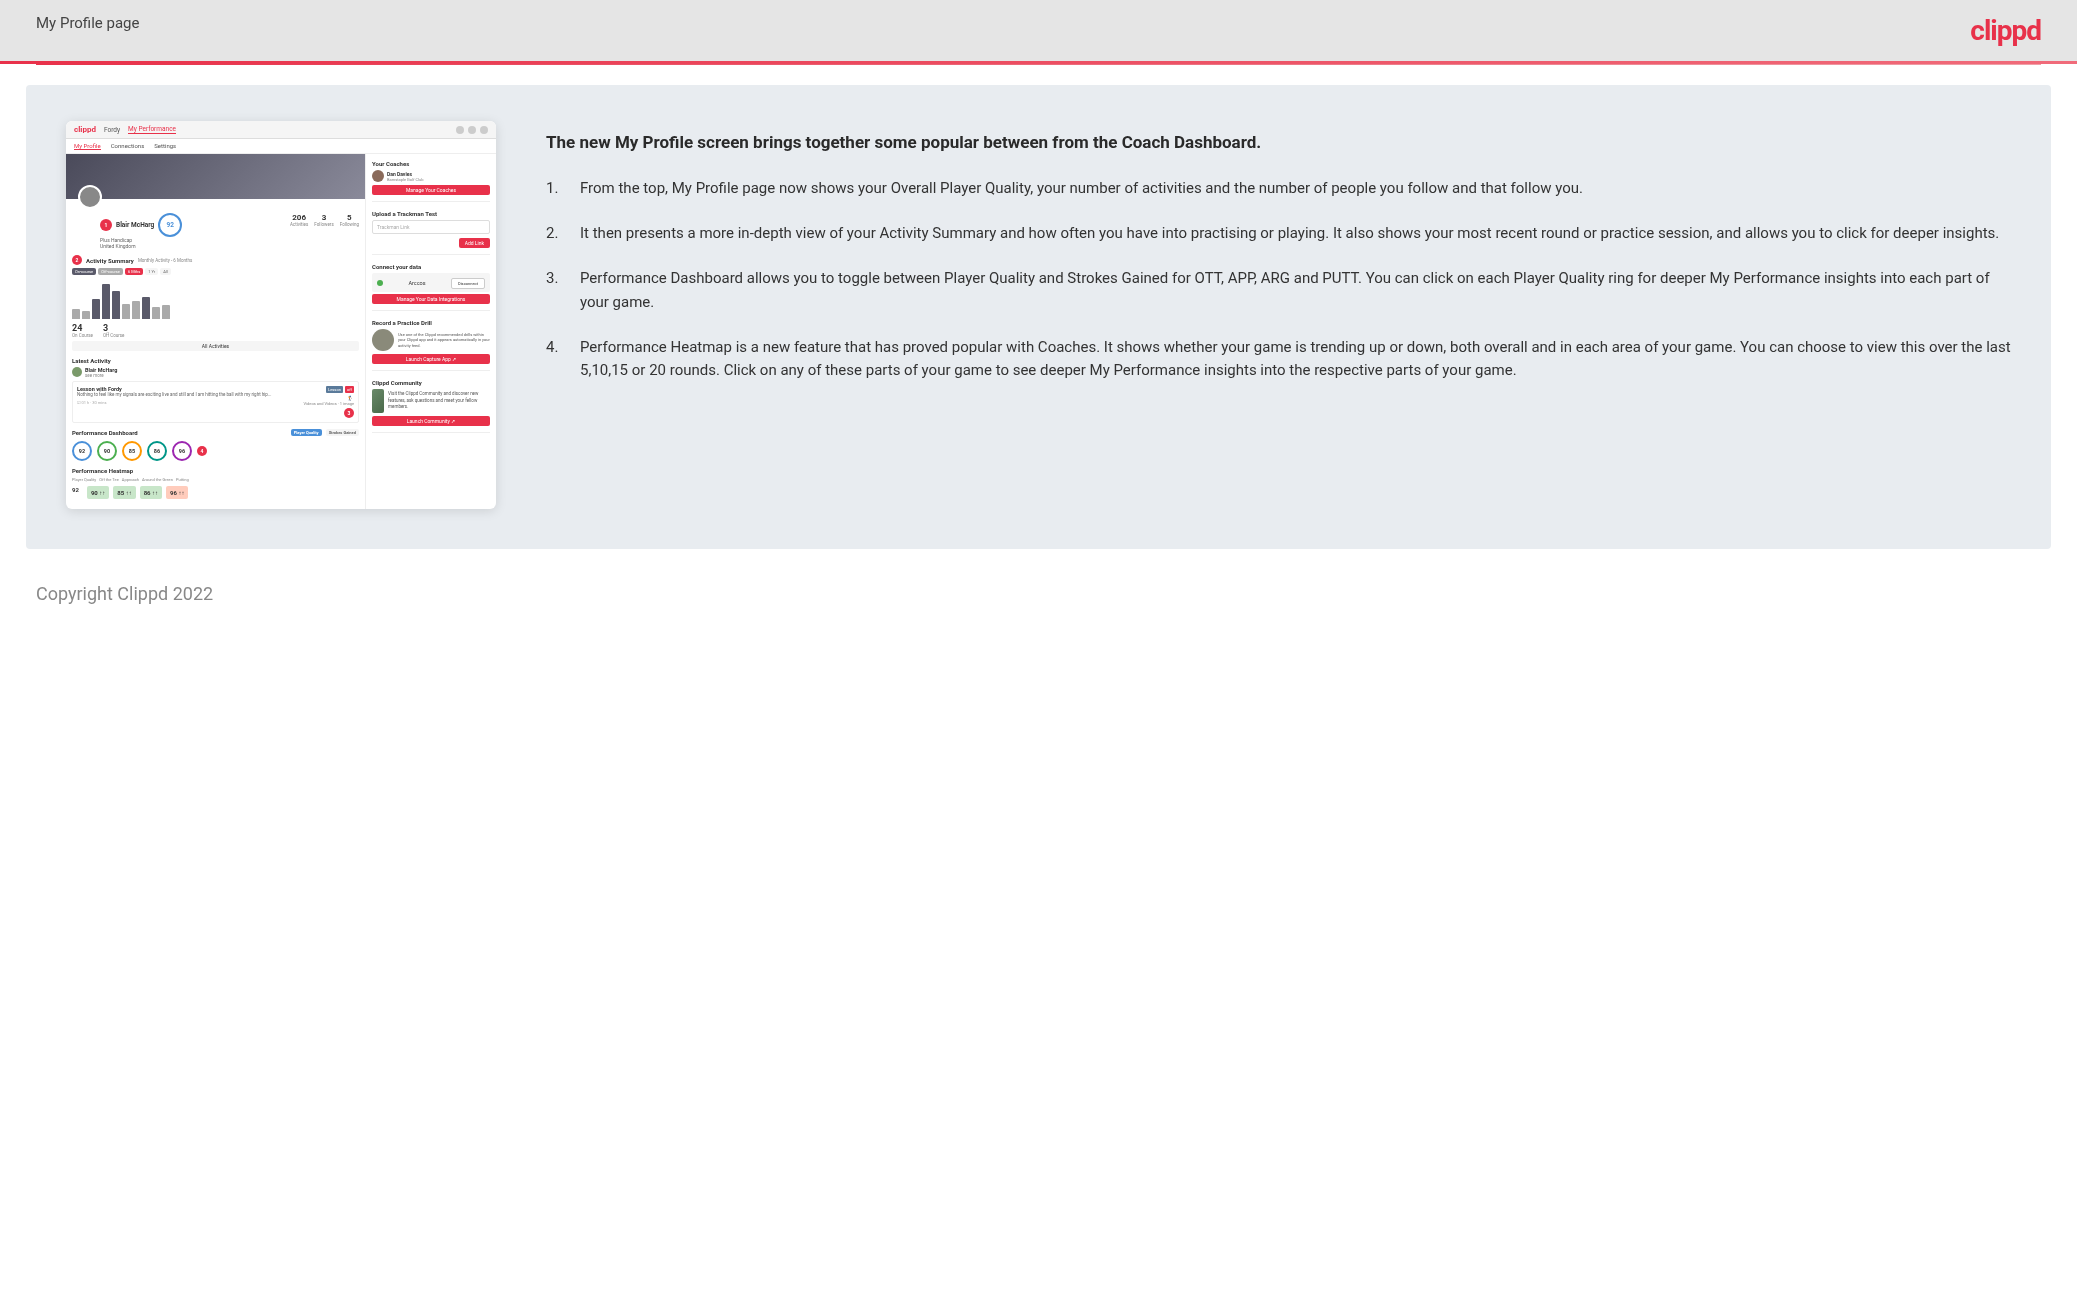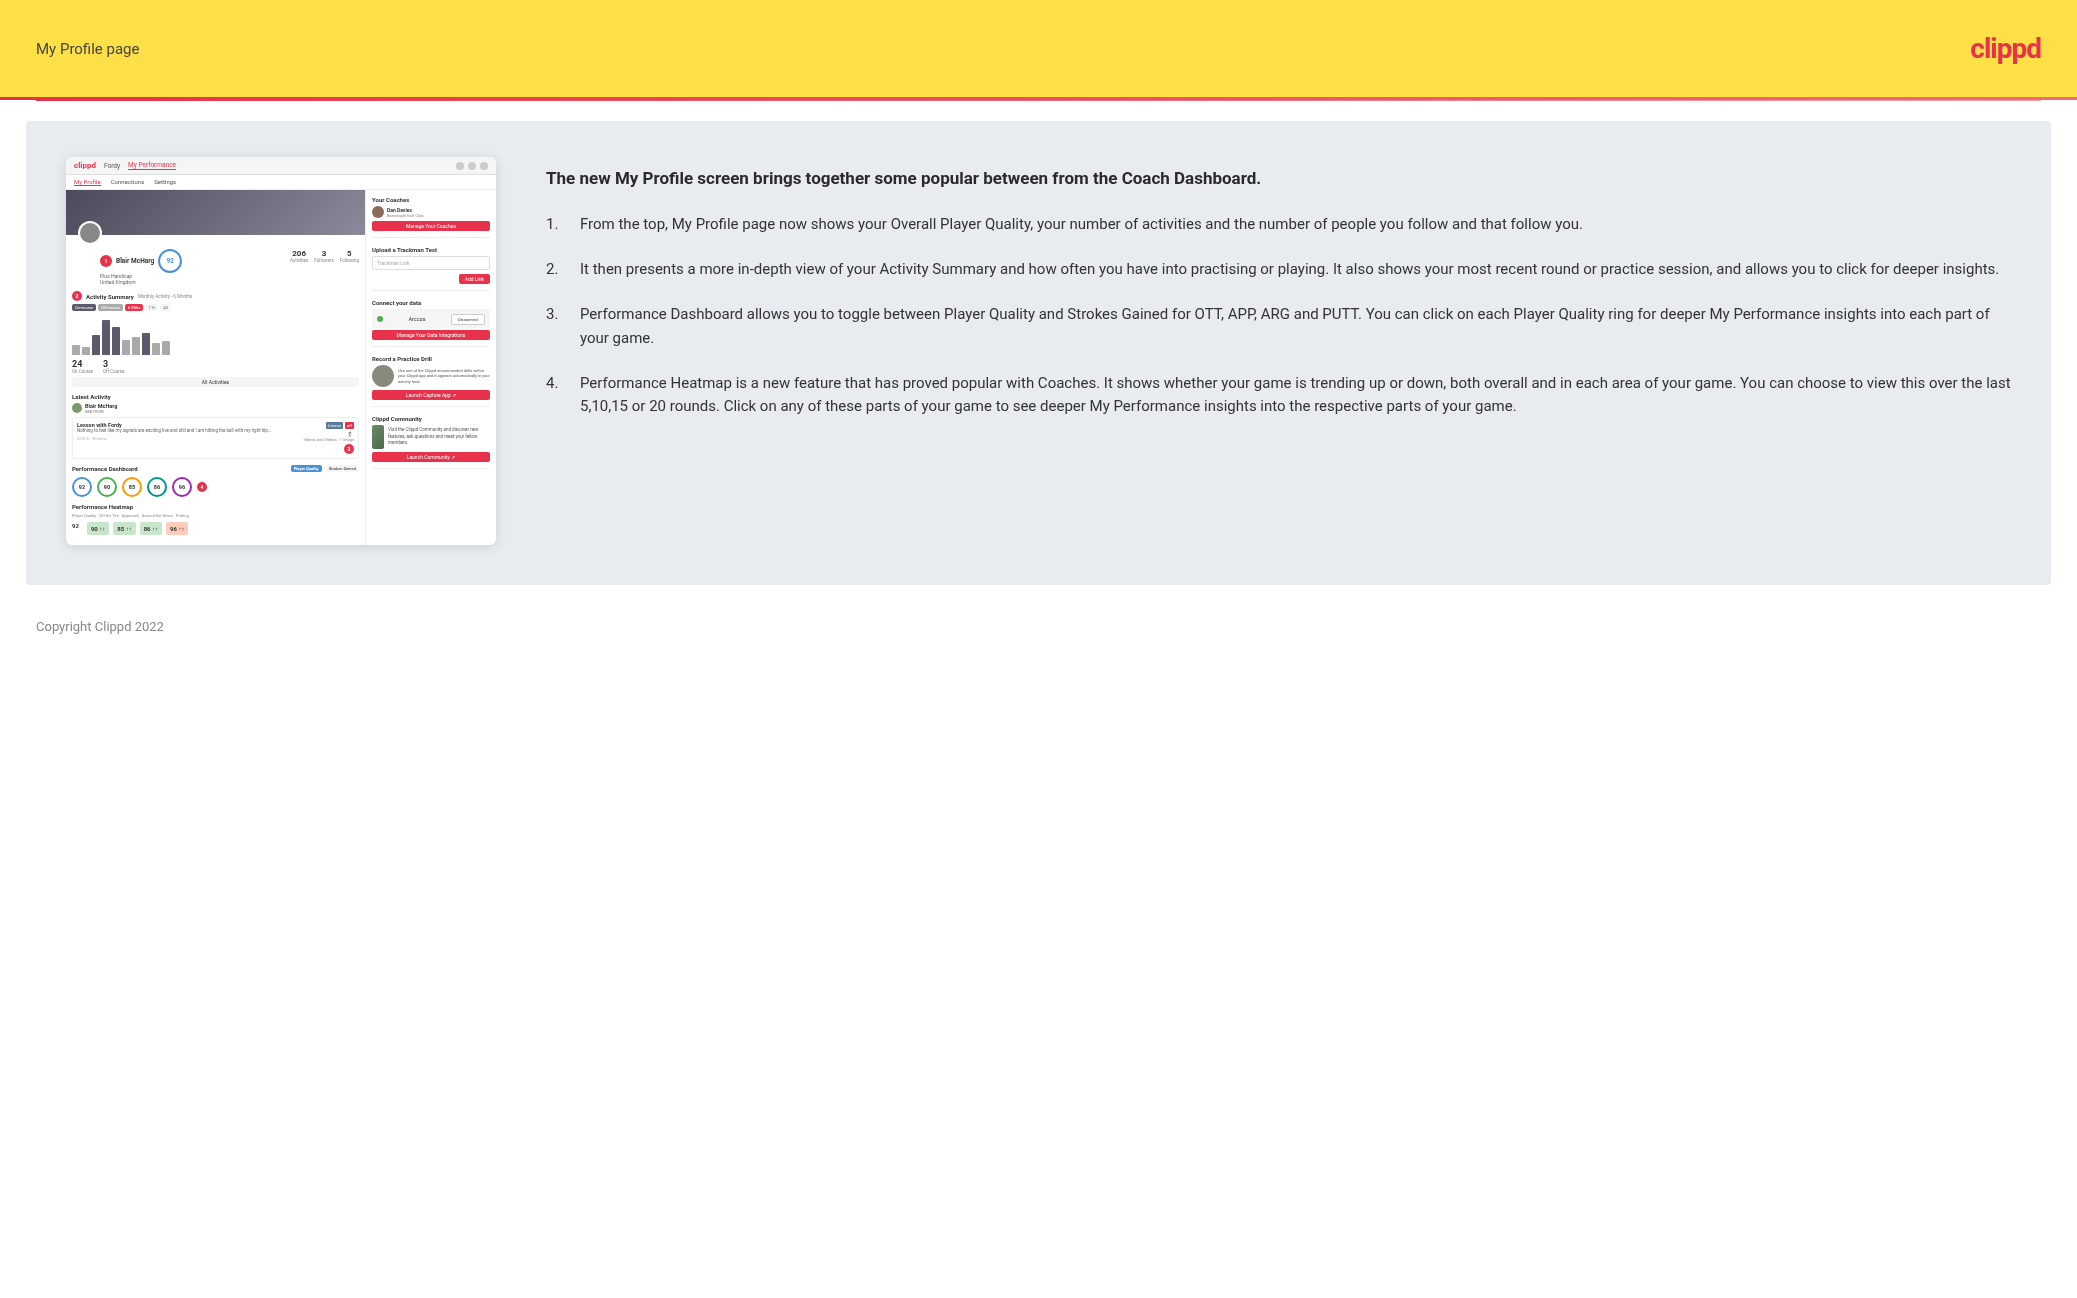--- a/index.html
+++ b/index.html
@@ -5,26 +5,26 @@
     * { box-sizing: border-box; margin: 0; padding: 0; }
     body {
       font-family: -apple-system, BlinkMacSystemFont, 'Segoe UI', Roboto, sans-serif;
       background: #fff;
       color: #333;
       min-height: 100vh;
     }
 
     
     .top-bar {
-      background: #fde047;
+      background: #e5e5e5;
       border-bottom: 3px solid;
       border-image: linear-gradient(to right, #e8314a, #f06b7a) 1;
-      padding: 32px 36px;
-      display: flex;
-      align-items: center;
+      padding: 14px 36px;
+      display: flex;
+      align-items: flex-start;
       justify-content: space-between;
     }
     .top-bar-title {
       font-size: 15px;
       color: #444;
     }
     .logo {
       font-size: 28px;
       font-weight: 700;
       color: #e8314a;
@@ -464,21 +464,21 @@
     }
     .right-list li .num {
       font-weight: 400;
       flex-shrink: 0;
       min-width: 20px;
     }
 
     
     .footer {
       padding: 14px 36px;
-      font-size: 13px;
+      font-size: 18px;
       color: #888;
     }
   </style>
 </head>
 <body>
 
 <div class="top-bar">
   <span class="top-bar-title">My Profile page</span>
   <span class="logo">clippd</span>
 </div>

